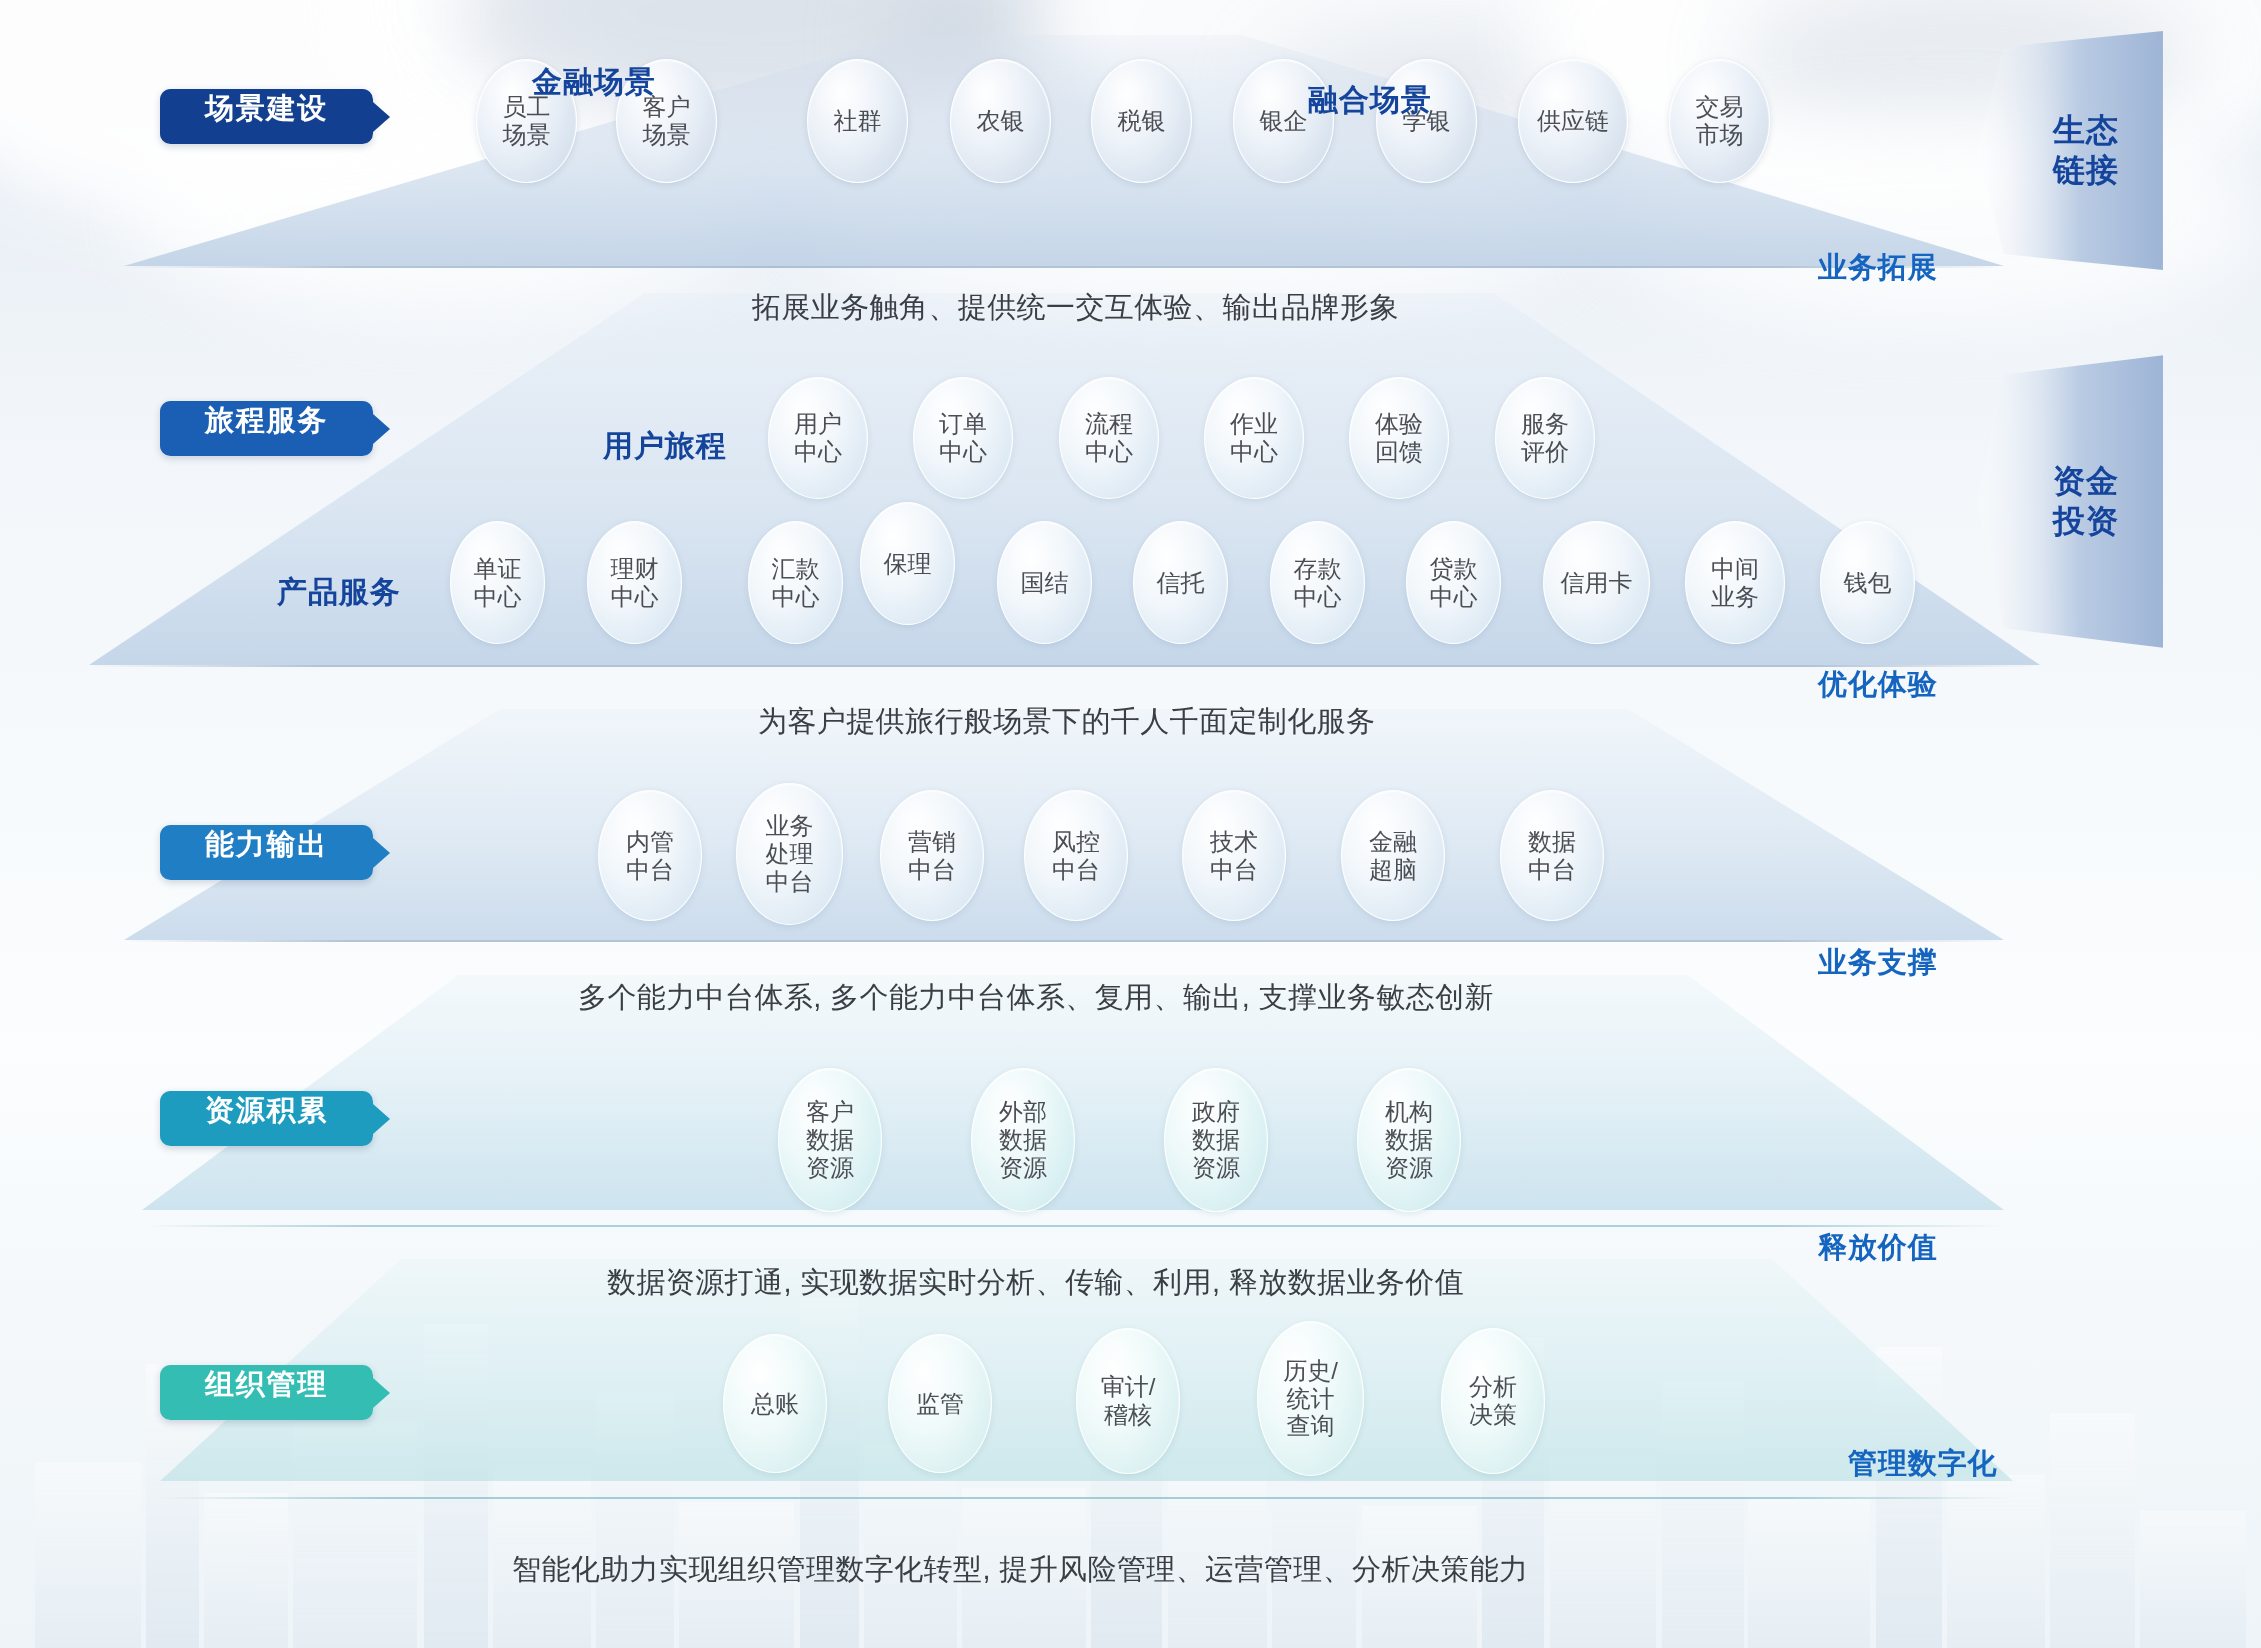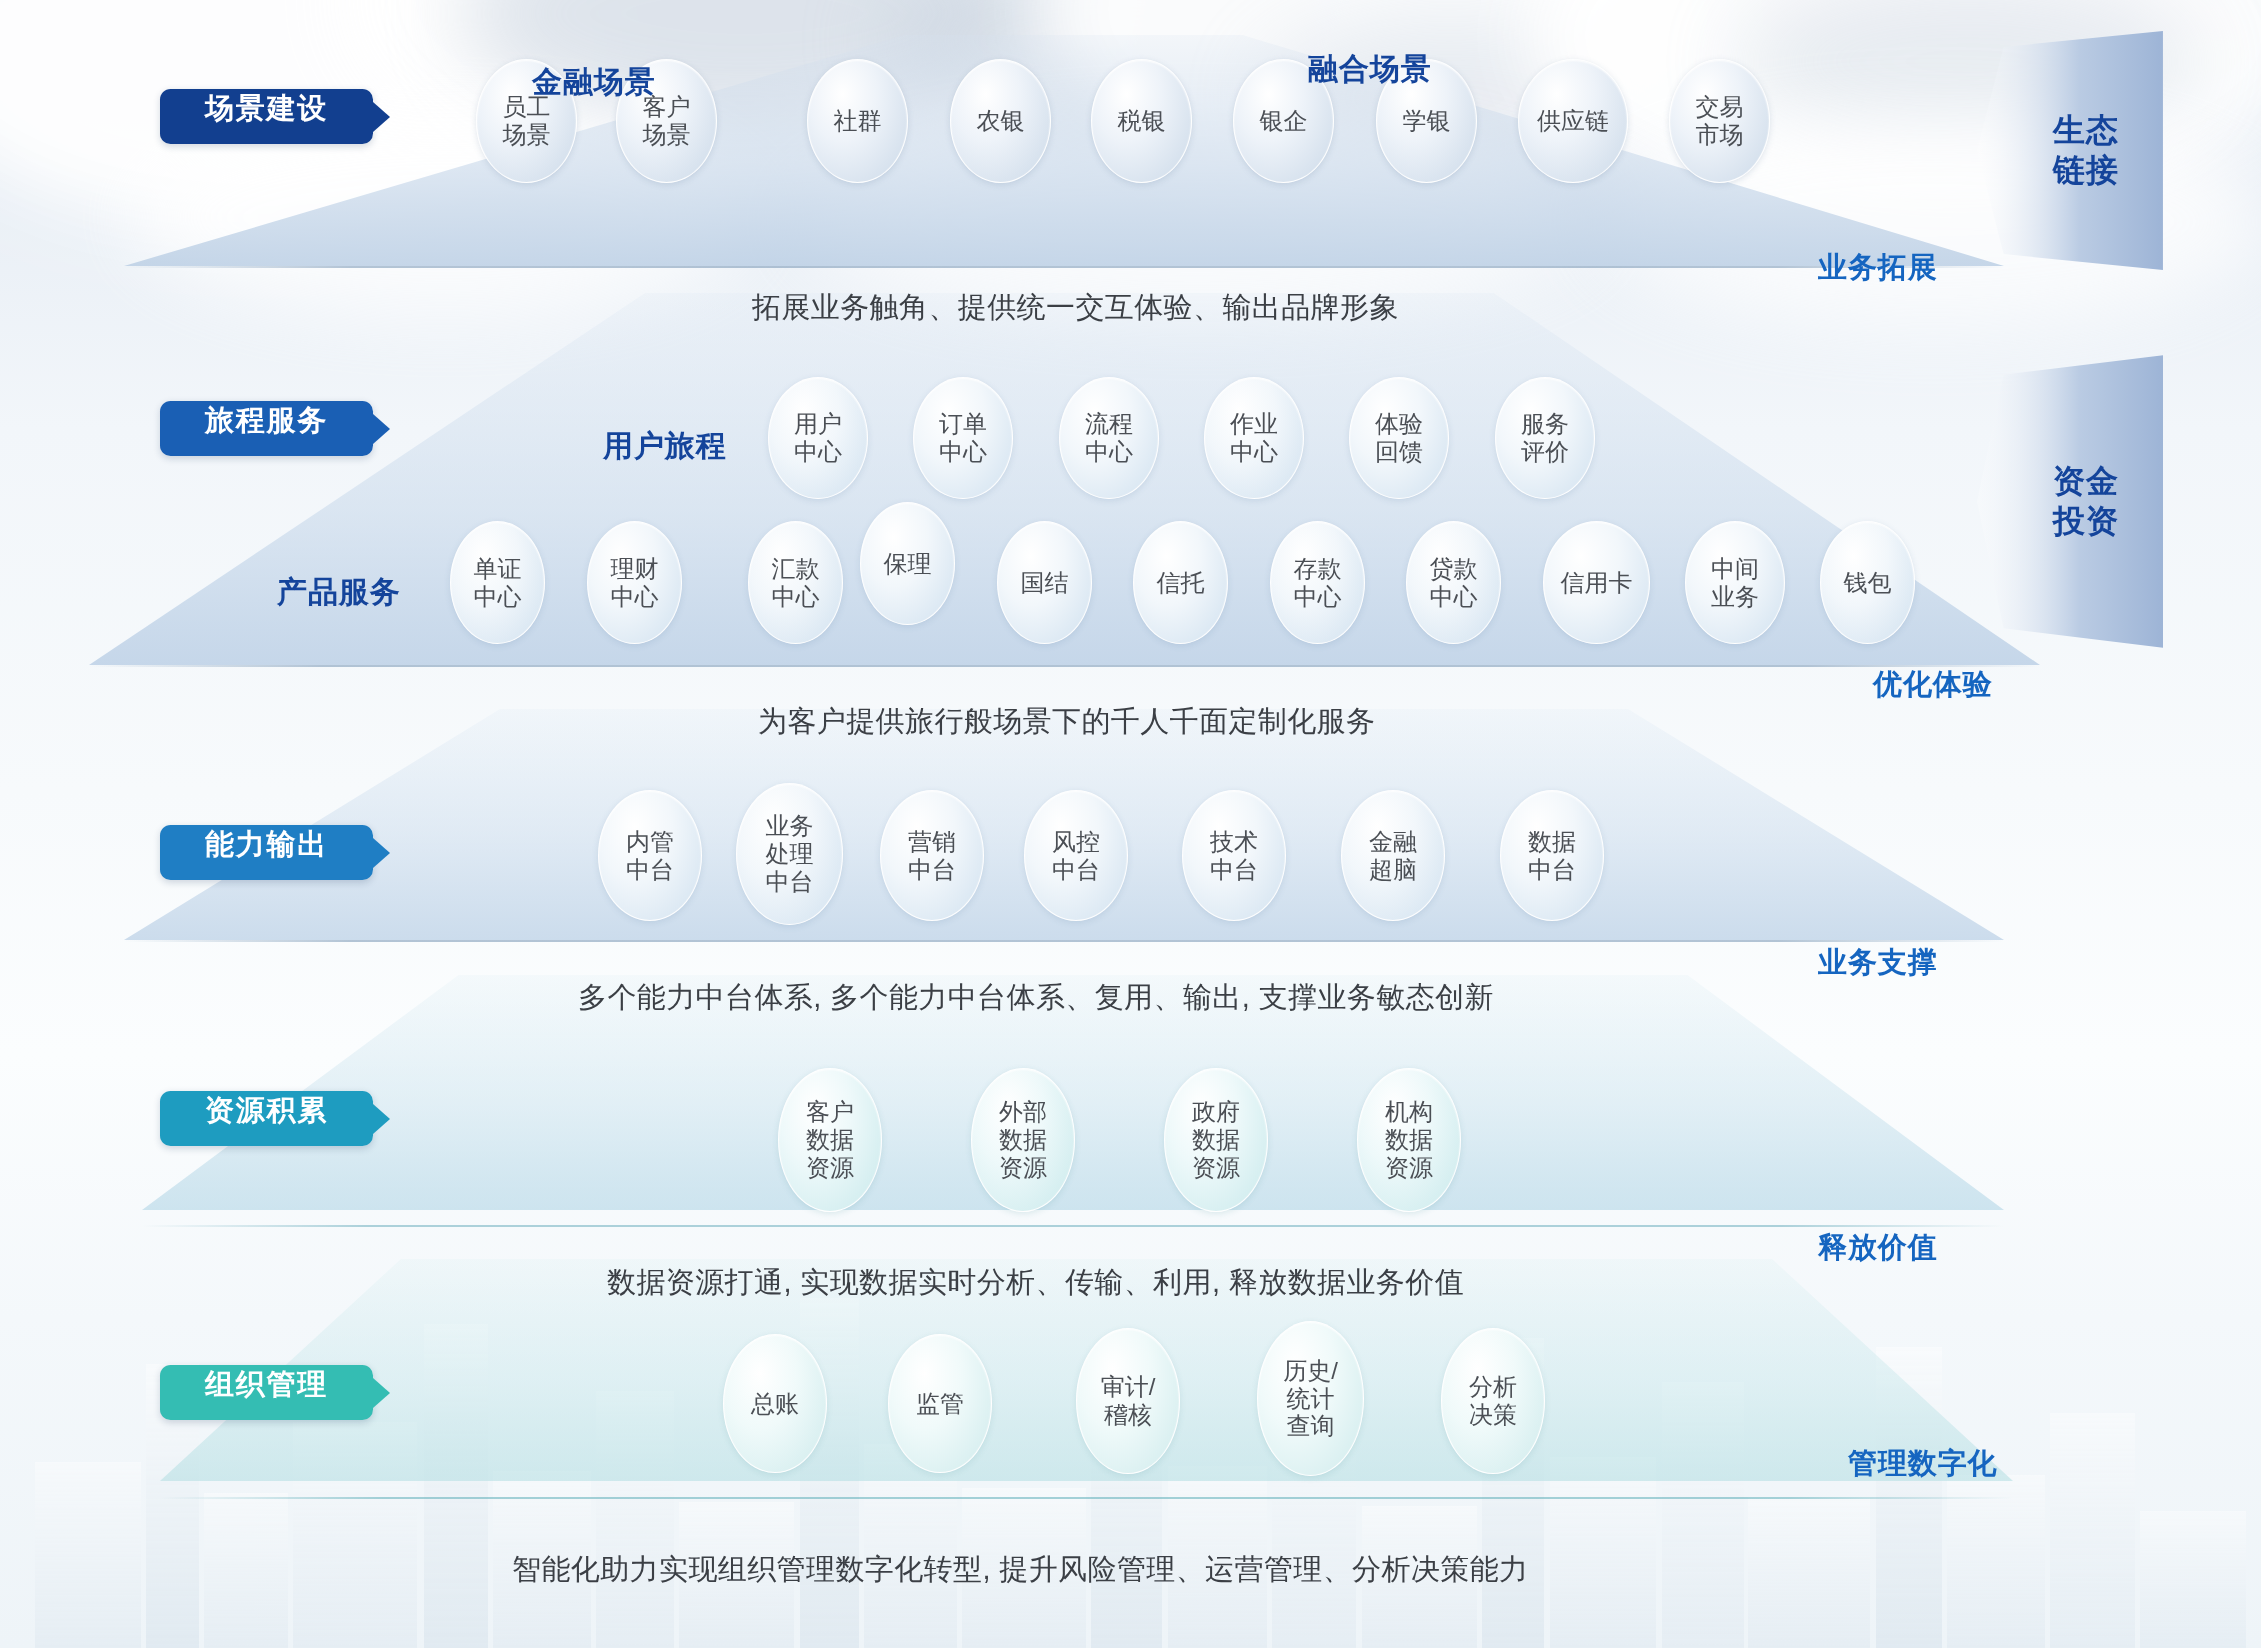--- a/index.html
+++ b/index.html
@@ -161,21 +161,21 @@
   </svg>
   <div class="rtxt" style="left:16px;">资金
 投资</div>
 </div>
 
 <div class="tab" style="left:160px;top:89px;width:213px;background:#123f8f;">
   <span>场景建设</span>
   <i class="nub" style="border-left:17px solid #123f8f;"></i>
 </div>
 <div class="gtitle" style="left:532px;top:46px;">金融场景</div>
-<div class="gtitle" style="left:1308px;top:33px;">融合场景</div>
+<div class="gtitle" style="left:1308px;top:64px;">融合场景</div>
 
 <div class="oval ov-blue" style="left:476px;top:59px;width:99px;height:122px;">
   <span>员工
 场景</span></div>
 <div class="oval ov-blue" style="left:616px;top:59px;width:99px;height:122px;">
   <span>客户
 场景</span></div>
 <div class="oval ov-blue" style="left:807px;top:59px;width:99px;height:122px;">
   <span>社群</span></div>
 <div class="oval ov-blue" style="left:950px;top:59px;width:99px;height:122px;">
@@ -244,21 +244,21 @@
   <span>贷款
 中心</span></div>
 <div class="oval ov-lblue" style="left:1543px;top:521px;width:105px;height:121px;">
   <span>信用卡</span></div>
 <div class="oval ov-lblue" style="left:1685px;top:521px;width:98px;height:121px;">
   <span>中间
 业务</span></div>
 <div class="oval ov-lblue" style="left:1820px;top:521px;width:93px;height:121px;">
   <span>钱包</span></div>
 
-<div class="rlbl" style="left:1873px;top:665px;text-align:center;">优化体验</div>
+<div class="rlbl" style="left:1818px;top:665px;text-align:center;">优化体验</div>
 <div class="caption" style="left:758px;top:702px;">为客户提供旅行般场景下的千人千面定制化服务</div>
 
 <div class="tab" style="left:160px;top:825px;width:213px;background:#1f7ec4;">
   <span>能力输出</span>
   <i class="nub" style="border-left:17px solid #1f7ec4;"></i>
 </div>
 
 <div class="oval ov-lblue" style="left:598px;top:790px;width:102px;height:129px;">
   <span>内管
 中台</span></div>

